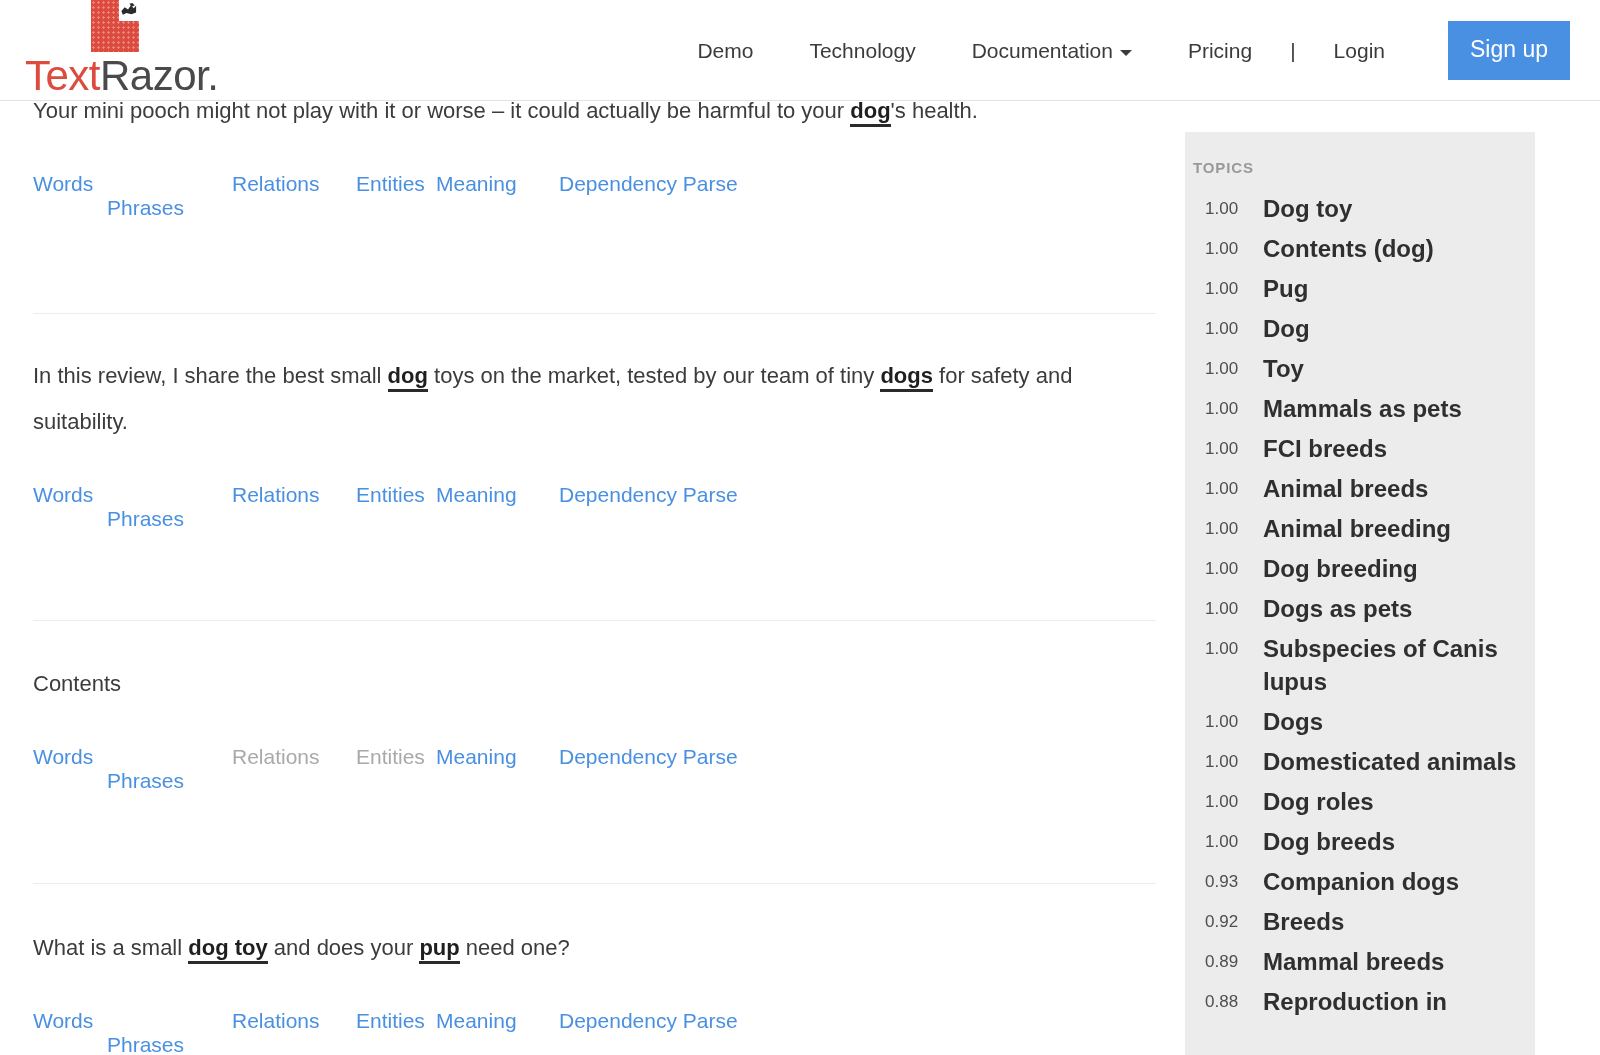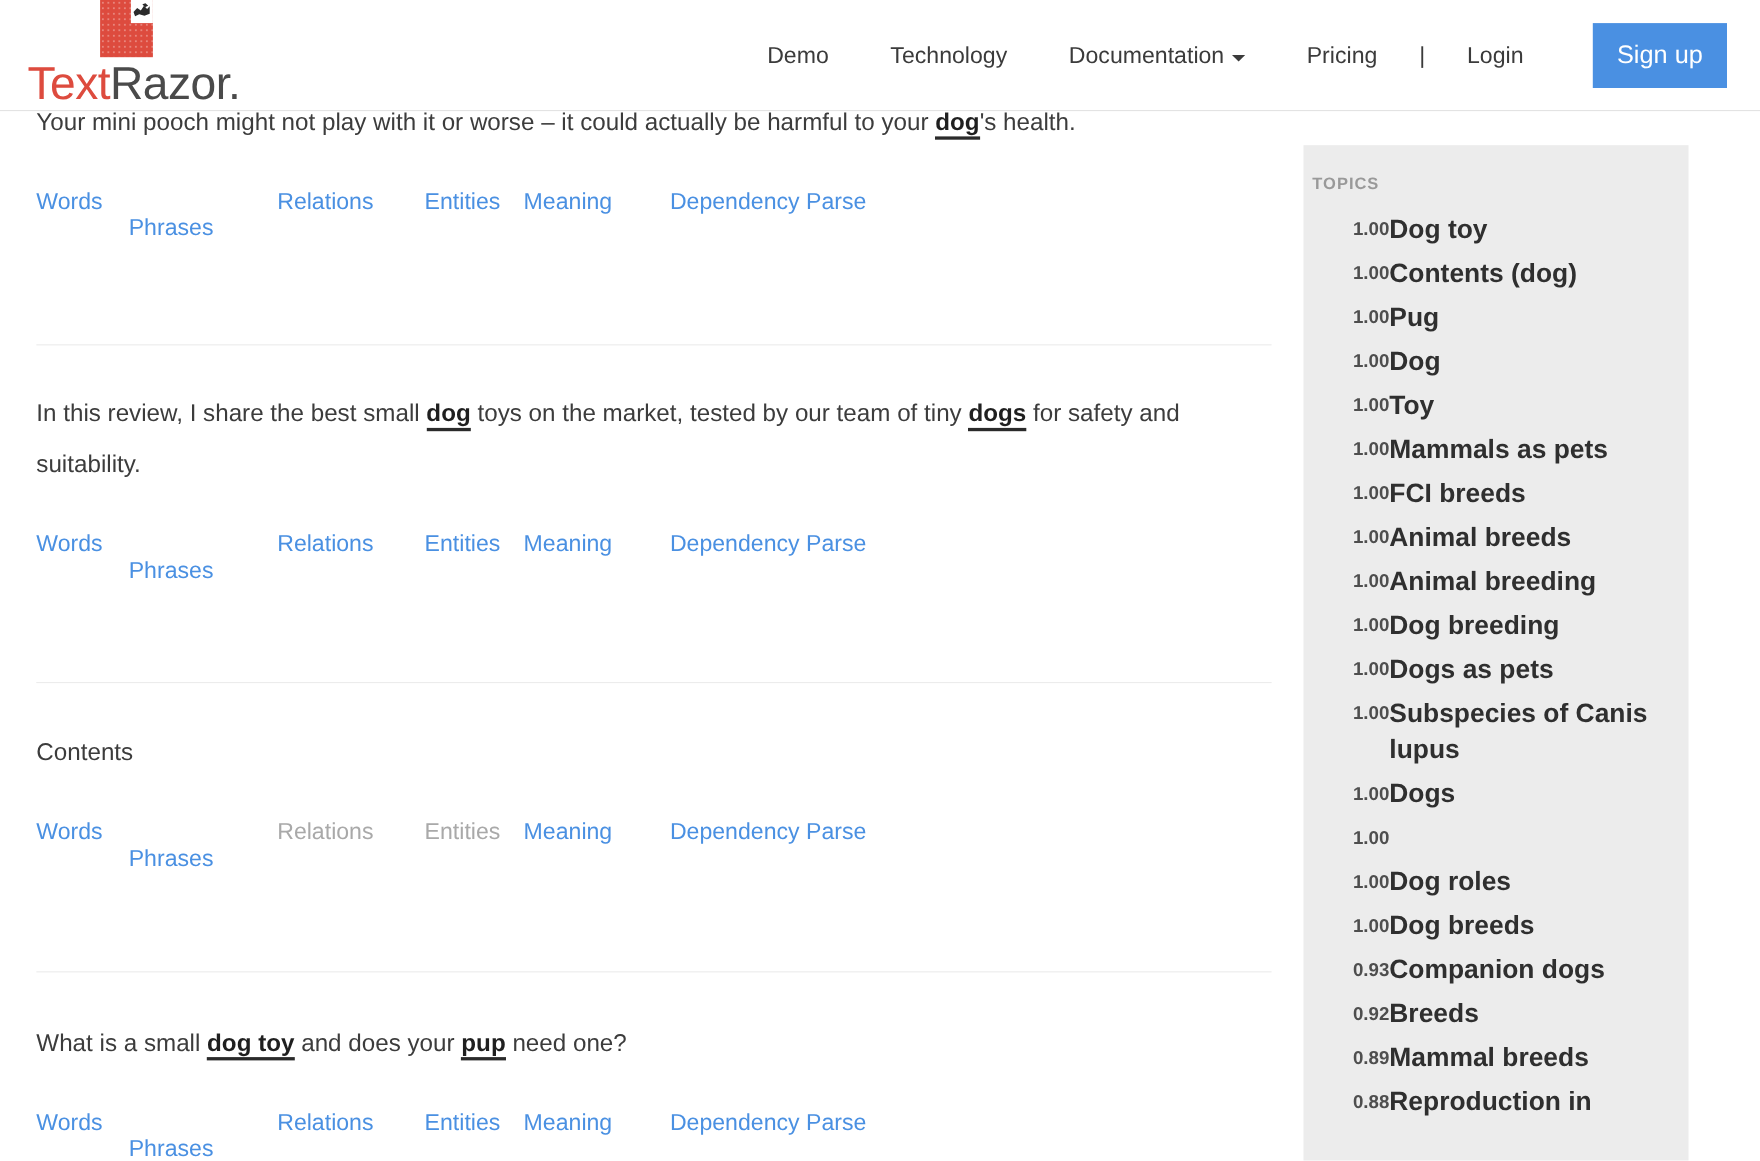--- a/index.html
+++ b/index.html
@@ -149,21 +149,21 @@
   .sentence-text .ent {
     font-weight: 700;
     color: #1f1f1f;
     border-bottom: 3px solid #2a2a2a;
     padding-bottom: 1px;
   }
 
   .action-row {
     display: flex;
     align-items: center;
-    gap: 12px;
+    gap: 2px;
     margin-top: 14px;
   }
   .action-link {
     font-size: 21px;
     color: #4a90e2;
     text-decoration: none;
     white-space: nowrap;
     cursor: pointer;
   }
   .action-link.disabled {
@@ -209,22 +209,21 @@
     padding: 0 14px 0 20px;
     margin-bottom: 7px;
     cursor: pointer;
   }
   .topic-score {
     font-size: 17px;
     color: #4e4e4e;
     width: 58px;
     flex: 0 0 58px;
     line-height: 33px;
-    font-weight: 700;
-    text-align: right;
+    font-weight: 400;
   }
   .topic-label {
     font-size: 24px;
     color: #2f2f2f;
     font-weight: 600;
     line-height: 33px;
   }
 </style>
 </head>
 <body>
@@ -331,20 +330,21 @@
         <div class="topic-row">
           <div class="topic-score">1.00</div>
           <div class="topic-label">Subspecies of Canis lupus</div>
         </div>
         <div class="topic-row">
           <div class="topic-score">1.00</div>
           <div class="topic-label">Dogs</div>
         </div>
         <div class="topic-row">
           <div class="topic-score">1.00</div>
+          <div class="topic-label">Domesticated animals</div>
         </div>
         <div class="topic-row">
           <div class="topic-score">1.00</div>
           <div class="topic-label">Dog roles</div>
         </div>
         <div class="topic-row">
           <div class="topic-score">1.00</div>
           <div class="topic-label">Dog breeds</div>
         </div>
         <div class="topic-row">

